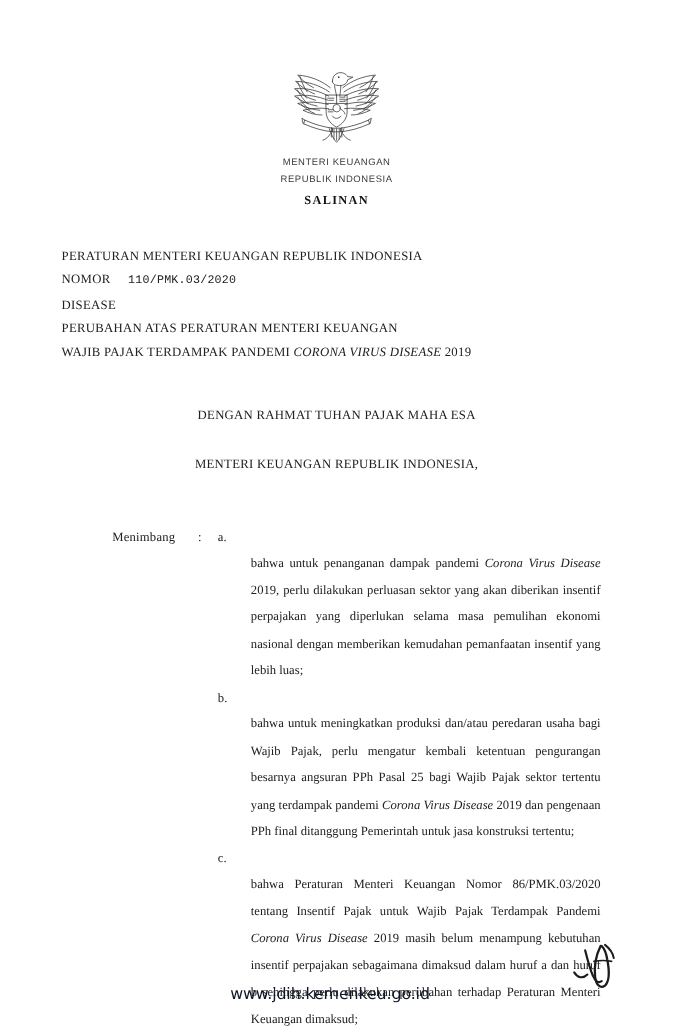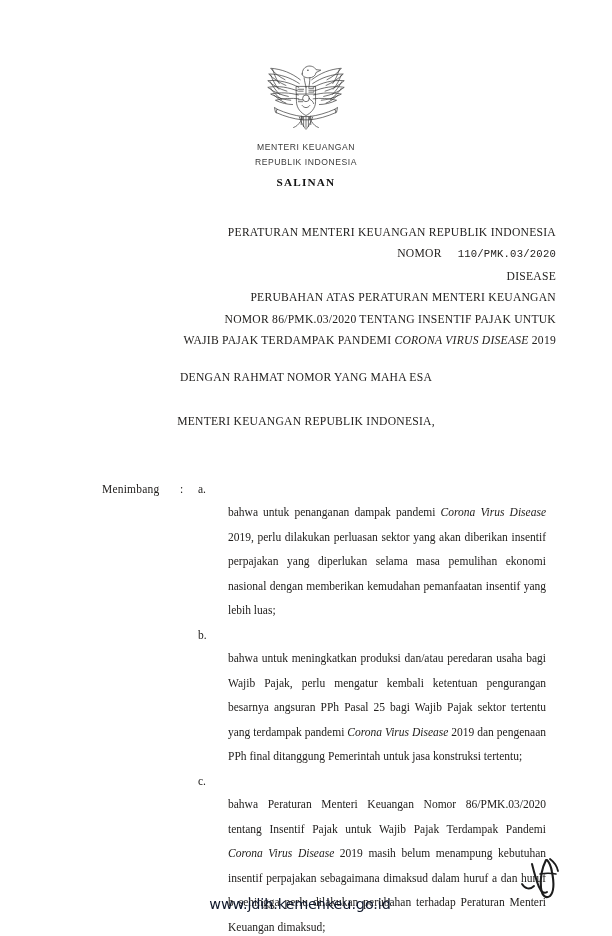--- a/index.html
+++ b/index.html
@@ -54,21 +54,21 @@
     color: #141414;
     margin-top: 7px;
   }
 
   
   .title-block {
     position: absolute;
     top: 222px;
     left: 56px;
     width: 500px;
-    text-align: right;
+    text-align: left;
     font-size: 11.6px;
     line-height: 21.4px;
     letter-spacing: 0.25px;
     color: #23211f;
   }
   .title-block .ln { white-space: nowrap; }
   .nomor-num {
     font-family: "Liberation Mono", "DejaVu Sans Mono", monospace;
     font-size: 10.6px;
     letter-spacing: 0.2px;
@@ -220,26 +220,25 @@
     <div class="salinan">SALINAN</div>
   </div>
 
   <div class="title-block">
     <div class="ln">PERATURAN MENTERI KEUANGAN REPUBLIK INDONESIA</div>
     <div class="ln">
       <span>NOMOR</span><span class="nomor-gap"></span><span class="nomor-num">110/PMK.03/2020</span>
     </div>
     <div class="ln">DISEASE</div>
     <div class="ln">PERUBAHAN ATAS PERATURAN MENTERI KEUANGAN</div>
-    <div class="ln">NOMOR 86/PMK.03/2020 TENTANG INSENTIF PAJAK UNTUK</div>
     <div class="ln"><span>WAJIB PAJAK TERDAMPAK PANDEMI </span><span class="ital">CORONA VIRUS DISEASE</span><span> 2019</span></div>
   </div>
 
   <div class="invocation">
-    <div class="l1">DENGAN RAHMAT NOMOR YANG MAHA ESA</div>
+    <div class="l1">DENGAN RAHMAT TUHAN PAJAK MAHA ESA</div>
     <div class="l2">MENTERI KEUANGAN REPUBLIK INDONESIA,</div>
   </div>
 
   <div class="considerations" id="considerations">
       <div class="cons-row">
         <div class="cons-label">Menimbang</div>
         <div class="cons-colon">:</div>
         <div class="cons-marker">a.</div>
         <div class="cons-text"><span>bahwa untuk penanganan dampak pandemi </span><span class="ital">Corona Virus Disease</span><span> 2019, perlu dilakukan perluasan sektor yang akan diberikan insentif perpajakan yang diperlukan selama masa pemulihan ekonomi nasional dengan memberikan kemudahan pemanfaatan insentif yang lebih luas;</span></div>
       </div>

